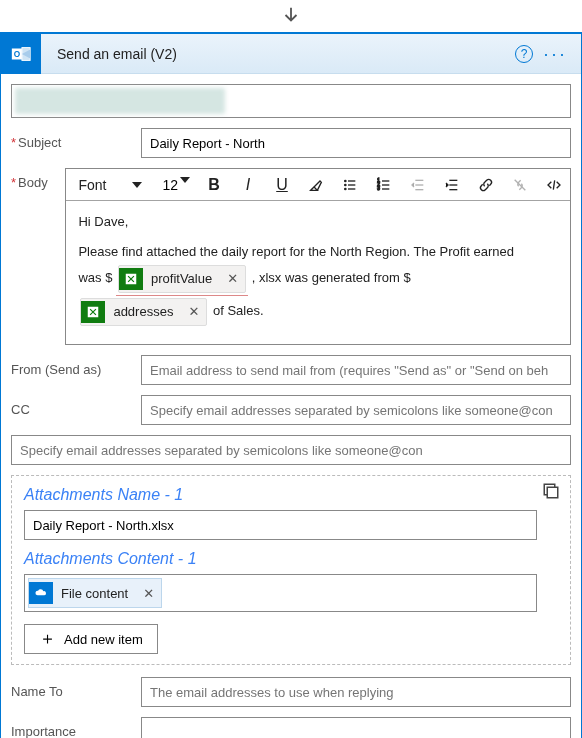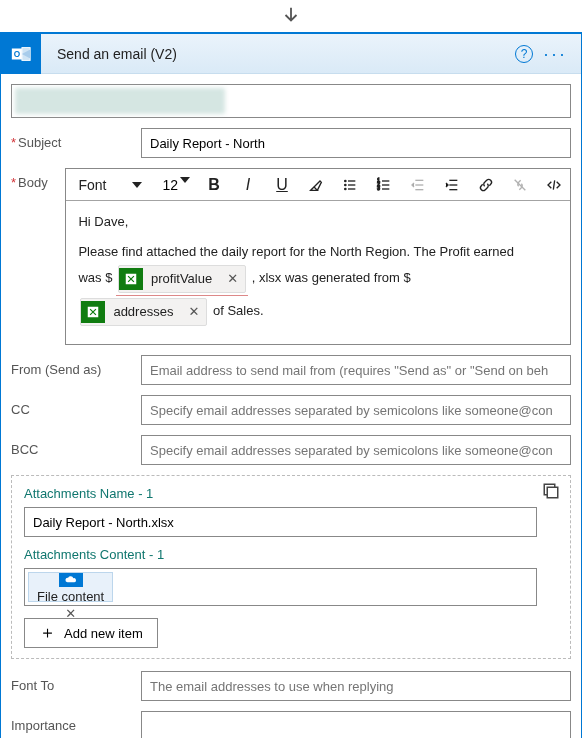--- a/index.html
+++ b/index.html
@@ -33,24 +33,24 @@
   .tbtn.muted { opacity:.35; }
   .editor-body { padding: 10px 12px 16px 12px; font-size: 13px; color:#222; line-height: 1.7;}
   .tag { display:inline-flex; align-items:center; background:#f3f2f1; border:1px solid #ddd; border-radius:2px; vertical-align:middle; margin: 2px 2px;}
   .tag.green .ticon { background:#107c10; }
   .ticon { width:24px; height:22px; display:flex; align-items:center; justify-content:center; }
   .ticon svg { width:14px; height:14px; }
   .tlabel { padding: 2px 8px 2px 8px; font-size:13px; color:#222;}
   .tclose { padding: 0 7px; color:#555; font-size:13px; cursor:pointer;}
   .pv { display:inline-block; border-bottom: 1px solid #d88; }
   .dashed-box { border:1px dashed #bbb; padding:10px 12px; margin: 6px 0 12px 0; position:relative;}
-  .att-label { font-size:13px; color:#0f766e; margin-bottom:6px;}
+  .att-label { font-size:16px; color:#3b82f6; margin-bottom:6px;font-style:italic;}
   .att-input { width:96%; border:1px solid #888; height:30px; padding:0 8px; font-size:13px; }
   .att-content { margin-top: 10px;}
-  .tagbtn { display:inline-flex; align-items:center; border:1px solid #bcd6ec; background:#e8f1fa; height:30px;flex-direction:column; }
+  .tagbtn { display:inline-flex; align-items:center; border:1px solid #bcd6ec; background:#e8f1fa; height:30px; }
   .add-item { display:inline-flex; align-items:center; gap:8px; border:1px solid #888; height:30px; padding:0 14px; font-size:13px; background:#fff; margin-top:12px;}
   .add-item .plus { font-size:17px; line-height:0;}
   .switch-icon { position:absolute; right:10px; top:6px; width:18px; height:18px; color:#444;}
   .select { width:100%; border:1px solid #888; height:30px; padding:0 8px; font-size:13px; color:#666; display:flex; align-items:center; justify-content:space-between;}
   .bold { font-weight:bold; }
   .italic { font-style:italic; }
   .underline { text-decoration:underline; }
 </style>
 </head>
 <body>
@@ -206,21 +206,20 @@
       <div class="label">From (Send as)</div>
       <div class="field"><input class="input ph" placeholder="Email address to send mail from (requires &quot;Send as&quot; or &quot;Send on beh" style=""></div>
     </div>
 
     <div class="row">
       <div class="label">CC</div>
       <div class="field"><input class="input ph" placeholder="Specify email addresses separated by semicolons like someone@con" style=""></div>
     </div>
 
     <div class="row">
-      <div class="label">BCC</div>
       <div class="field"><input class="input ph" placeholder="Specify email addresses separated by semicolons like someone@con" style=""></div>
     </div>
 
     <div class="dashed-box">
       <svg class="switch-icon" viewBox="0 0 24 24" fill="none" stroke="#444" stroke-width="2">
           <rect x="3" y="3" width="14" height="14"></rect>
           <rect x="7" y="7" width="14" height="14" fill="#fff"></rect>
         </svg>
       <div class="att-label">Attachments Name - 1</div>
       <input class="att-input" value="Daily Report - North.xlsx" style="">
@@ -238,21 +237,21 @@
           </span>
         </div>
       </div>
       <div class="add-item">
         <span class="plus">＋</span>
         <span>Add new item</span>
       </div>
     </div>
 
     <div class="row">
-      <div class="label">Font To</div>
+      <div class="label">Name To</div>
       <div class="field"><input class="input ph" placeholder="The email addresses to use when replying" style=""></div>
     </div>
 
     <div class="row">
       <div class="label">Importance</div>
       <div class="field">
         <div class="select">
           
           
         </div>

